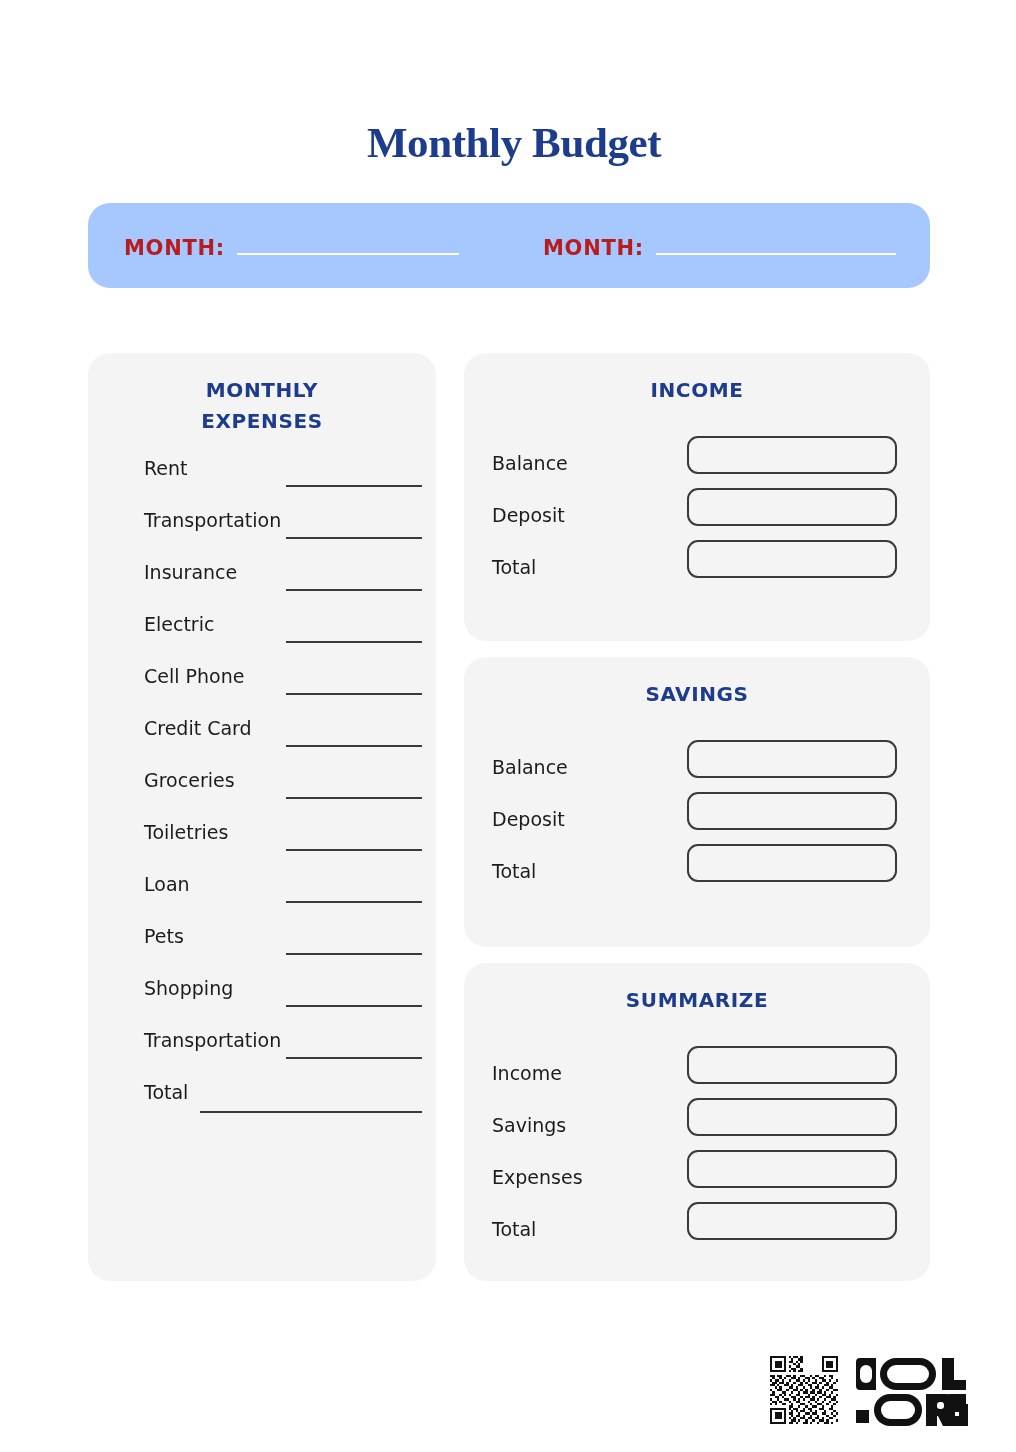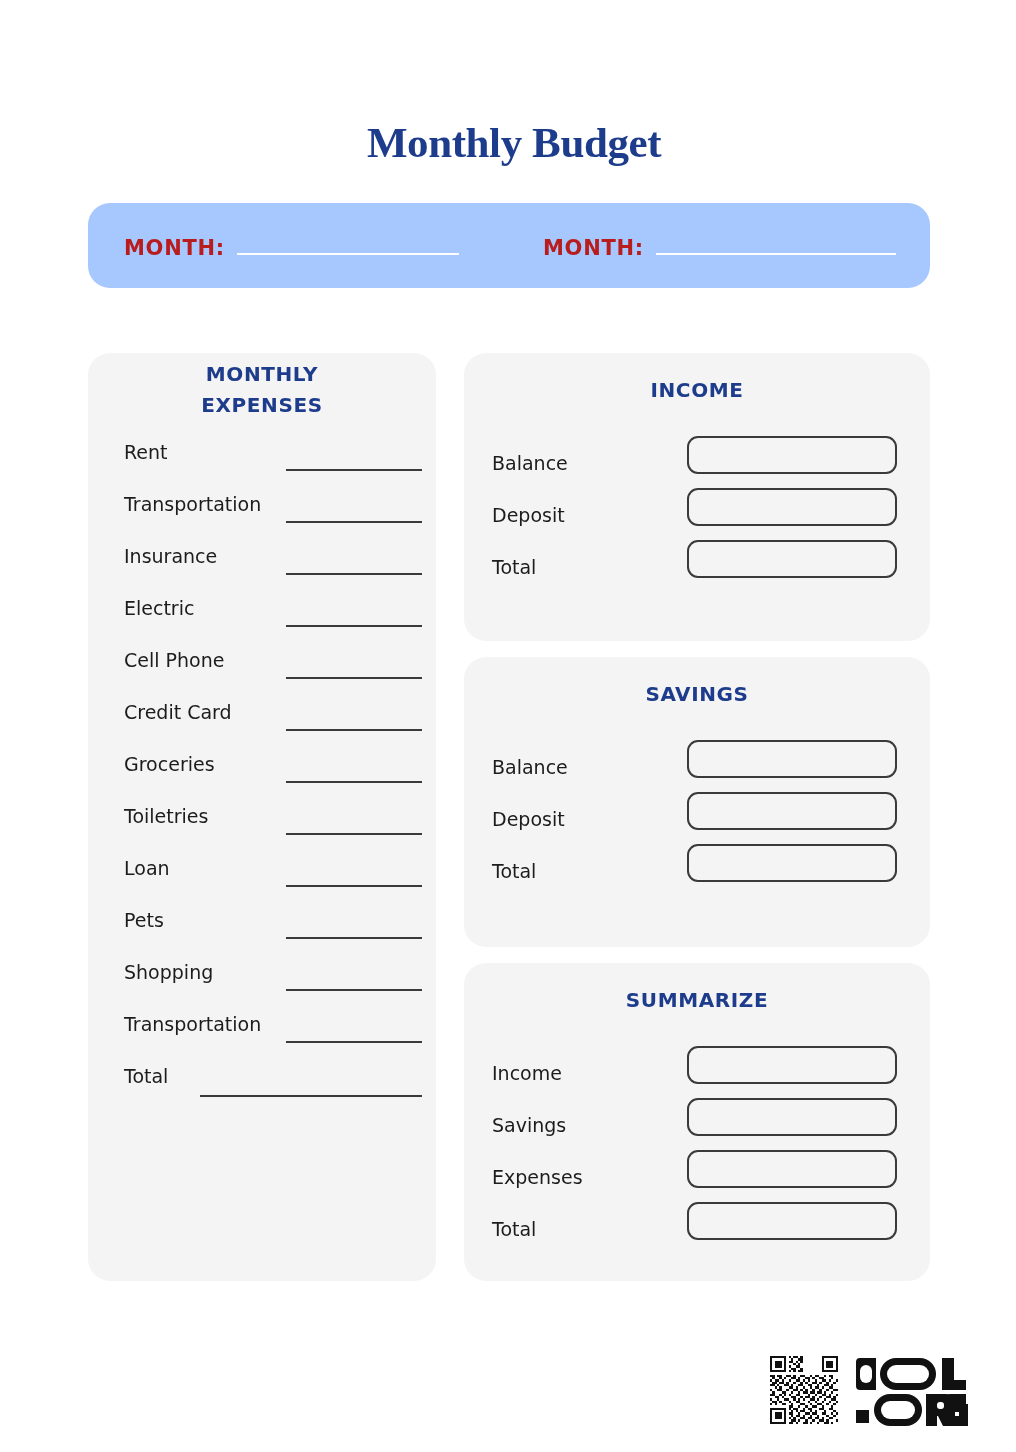--- a/index.html
+++ b/index.html
@@ -80,33 +80,34 @@
 
   .card-title {
     text-align: center;
     font-size: 20px;
     font-weight: bold;
     color: #1e3c8c;
     letter-spacing: 0.6px;
     line-height: 31px;
     font-family: "DejaVu Sans", sans-serif;
   }
-  #card-expenses .card-title  { margin-top: 6px; }
+  #card-expenses .card-title  { margin-top: 22px; }
   #card-income .card-title,
   #card-savings .card-title,
   #card-summarize .card-title { margin-top: 22px; }
 
   
   .expense-list {
     margin-top: 16px;
     padding: 0 14px 0 36px;
   }
   .expense-row {
     position: relative;
     height: 52px;
+    margin-left: 20px;
   }
   .expense-label {
     position: absolute;
     left: 0;
     top: 4px;
     font-size: 19px;
     color: #1c1c1c;
     white-space: nowrap;
     font-family: "DejaVu Sans", sans-serif;
   }

